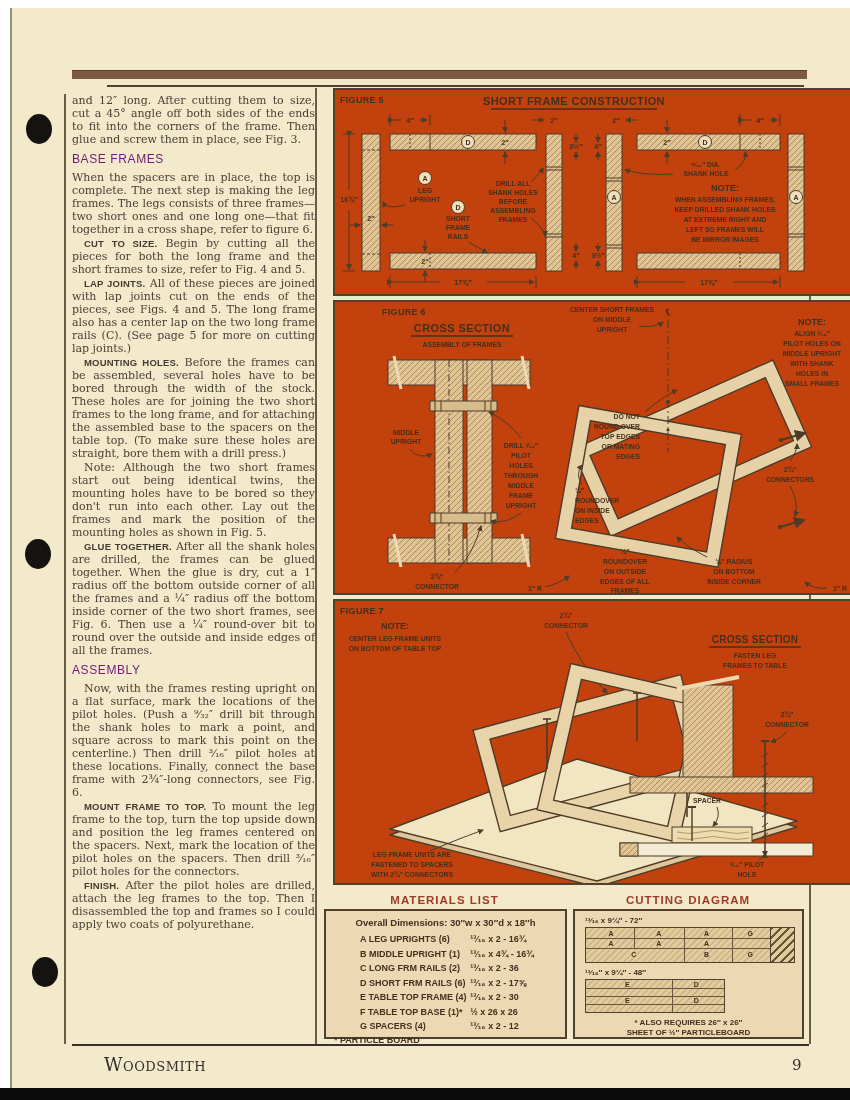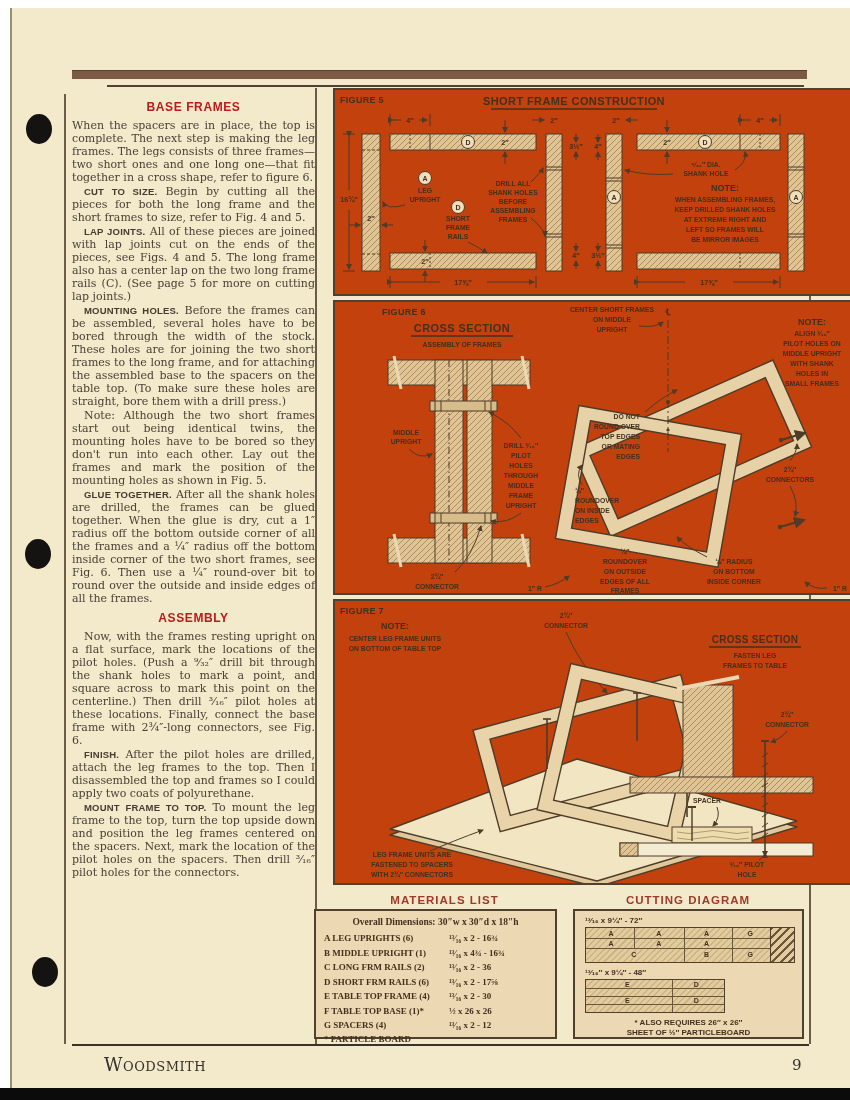--- a/index.html
+++ b/index.html
@@ -10,37 +10,37 @@
   .topline{position:absolute;left:95px;top:77px;width:697px;height:2px;background:#4f4134;}
   .vrule{position:absolute;width:1.5px;background:#6b5c48;}
   .footline{position:absolute;left:60px;top:1036px;width:737px;height:1.5px;background:#3a3228;}
   .blackbar{position:absolute;left:0;top:1088px;width:850px;height:12px;background:#0b0b0b;}
   .hole{position:absolute;background:#151311;border-radius:50%;}
   
   .col{position:absolute;left:60px;top:86px;width:243px;color:#4a4136;font-size:11px;line-height:13px;text-align:justify;}
   .col p{margin:0 0 1px 0;}
   .col p.ind{text-indent:12px;}
   .lead{font-family:"Liberation Sans",sans-serif;font-weight:bold;font-size:9.5px;letter-spacing:.2px;color:#453c30;}
-  .col h3{margin:7px 0 5px 0;text-align:center;font-family:"Liberation Sans",sans-serif;font-weight:bold;font-size:12px;letter-spacing:.6px;color:#b91c1c;}
+  .col h3{margin:7px 0 5px 0;font-family:"Liberation Sans",sans-serif;font-weight:normal;font-size:12px;letter-spacing:.6px;color:#701a75;}
   
   .figbox{position:absolute;left:321px;width:567px;background:#c2410c;border:2px solid #52402e;box-sizing:border-box;}
   svg text{font-family:"Liberation Sans",sans-serif;font-weight:bold;fill:#43301f;}
   .figlab{font-size:9px;letter-spacing:.3px;}
   .bigtitle{font-size:11px;letter-spacing:.4px;}
   .midtitle{font-size:10px;letter-spacing:.3px;}
   .ann{font-size:6.8px;}
   .dim{font-size:7.2px;}
   .nt{font-size:9px;}
   .part{font-size:7px;}
   
   .panel-title{position:absolute;width:100%;text-align:center;font-family:"Liberation Sans",sans-serif;font-weight:bold;font-size:11.5px;letter-spacing:1px;color:#9e3a28;}
   .databox{position:absolute;background:#ecd8b2;border:2px solid #52402e;box-sizing:border-box;font-family:"Liberation Sans",sans-serif;font-weight:bold;color:#43301f;}
   .mat-head{text-align:center;font-size:9.5px;margin:6px 4px 4px 4px;}
   .mat-row{display:flex;font-size:9px;margin:0 8px;height:14.5px;align-items:center;}
-  .mat-name{width:56%;}
+  .mat-name{width:56%;margin-left:26px;}
   .mat-size{width:44%;}
   .mat-foot{font-size:9px;margin:1px 8px;}
   .board{position:relative;background:#e2cb9d;border:1.2px solid #52402e;
     background-image:repeating-linear-gradient(135deg, rgba(130,100,60,.22) 0 1.5px, transparent 1.5px 4.5px);}
   .bl{position:absolute;background:#6a563a;}
   .bcell{position:absolute;font-size:7px;text-align:center;transform:translateX(-50%);line-height:1;}
   .hatchend{position:absolute;right:0;top:0;height:100%;background:repeating-linear-gradient(135deg,#6b5639 0 2px,#e2cb9d 2px 6px);border-left:1.2px solid #52402e;}
   .cut-lab{font-size:8px;margin:5px 0 2px 10px;}
   .cut-note{text-align:center;font-size:8px;line-height:1.3;margin-top:5px;}
   
@@ -56,31 +56,32 @@
   <div class="topline"></div>
   <div class="vrule" style="left:52px;top:86px;height:950px;"></div>
   <div class="vrule" style="left:303px;top:80px;height:956px;"></div>
   <div class="vrule" style="left:797px;top:80px;height:956px;"></div>
 
   <div class="hole" style="left:14px;top:106px;width:26px;height:30px;"></div>
   <div class="hole" style="left:13px;top:531px;width:26px;height:30px;"></div>
   <div class="hole" style="left:20px;top:949px;width:26px;height:30px;"></div>
 
   <div class="col">
+    <p><span>and 12″ long. After cutting them to size, cut a 45° angle off both sides of the ends to fit into the corners of the frame. Then glue and screw them in place, see Fig. 3.</span></p>
     <h3>BASE FRAMES</h3>
     <p><span>When the spacers are in place, the top is complete. The next step is making the leg frames. The legs consists of three frames—two short ones and one long one—that fit together in a cross shape, refer to figure 6.</span></p>
     <p class="ind"><b class="lead">CUT TO SIZE.</b> <span>Begin by cutting all the pieces for both the long frame and the short frames to size, refer to Fig. 4 and 5.</span></p>
     <p class="ind"><b class="lead">LAP JOINTS.</b> <span>All of these pieces are joined with lap joints cut on the ends of the pieces, see Figs. 4 and 5. The long frame also has a center lap on the two long frame rails (C). (See page 5 for more on cutting lap joints.)</span></p>
     <p class="ind"><b class="lead">MOUNTING HOLES.</b> <span>Before the frames can be assembled, several holes have to be bored through the width of the stock. These holes are for joining the two short frames to the long frame, and for attaching the assembled base to the spacers on the table top. (To make sure these holes are straight, bore them with a drill press.)</span></p>
     <p class="ind"><span>Note: Although the two short frames start out being identical twins, the mounting holes have to be bored so they don't run into each other. Lay out the frames and mark the position of the mounting holes as shown in Fig. 5.</span></p>
     <p class="ind"><b class="lead">GLUE TOGETHER.</b> <span>After all the shank holes are drilled, the frames can be glued together. When the glue is dry, cut a 1″ radius off the bottom outside corner of all the frames and a ¼″ radius off the bottom inside corner of the two short frames, see Fig. 6. Then use a ¼″ round-over bit to round over the outside and inside edges of all the frames.</span></p>
     <h3>ASSEMBLY</h3>
     <p class="ind"><span>Now, with the frames resting upright on a flat surface, mark the locations of the pilot holes. (Push a ⁹⁄₃₂″ drill bit through the shank holes to mark a point, and square across to mark this point on the centerline.) Then drill ³⁄₁₆″ pilot holes at these locations. Finally, connect the base frame with 2¾″-long connectors, see Fig. 6.</span></p>
+    <p class="ind"><b class="lead">MOUNT FRAME TO TOP.</b> <span>To mount the leg frame to the top, turn the top upside down and position the leg frames centered on the spacers. Next, mark the location of the pilot holes on the spacers. Then drill ³⁄₁₆″ pilot holes for the connectors.</span></p>
     <p class="ind"><b class="lead">FINISH.</b> <span>After the pilot holes are drilled, attach the leg frames to the top. Then I disassembled the top and frames so I could apply two coats of polyurethane.</span></p>
-    <p class="ind"><b class="lead">MOUNT FRAME TO TOP.</b> <span>To mount the leg frame to the top, turn the top upside down and position the leg frames centered on the spacers. Next, mark the location of the pilot holes on the spacers. Then drill ³⁄₁₆″ pilot holes for the connectors.</span></p>
   </div>
 
   <div class="figbox" style="top:80px;height:208px;">
     <svg width="479" height="204" viewBox="0 0 479 204">
       <defs>
         <pattern id="h5" width="6" height="6" patternUnits="userSpaceOnUse">
           <rect width="6" height="6" fill="#e0c494"></rect>
             <path d="M0,6 L6,0" stroke="#ab8c5e" stroke-width="1"></path>
         </pattern>
         <marker id="ar5" markerWidth="7" markerHeight="7" refX="5" refY="3" orient="auto">
@@ -401,21 +402,21 @@
       <path d="M452,130 Q446,138 436,141" fill="none" stroke="#4e3b28" marker-end="url(#ar7)"></path>
       <text class="ann" x="372" y="202" text-anchor="middle">SPACER</text>
       <path d="M382,206 Q386,216 378,225" fill="none" stroke="#4e3b28" marker-end="url(#ar7)"></path>
       <text class="ann" x="412" y="266" text-anchor="middle">³⁄₁₆″ PILOT</text>
       <text class="ann" x="412" y="276" text-anchor="middle">HOLE</text>
       <path d="M424,259 Q430,256 430,252" fill="none" stroke="#4e3b28" marker-end="url(#ar7)"></path>
     </svg>
   </div>
 
   <div class="panel-title" style="left:310px;top:886px;width:245px;">MATERIALS LIST</div>
-  <div class="databox" style="left:302px;top:901px;width:243px;height:130px;font-family:Liberation Serif, serif;">
+  <div class="databox" style="left:312px;top:901px;width:243px;height:130px;">
     <div class="mat-head">Overall Dimensions: 30″w x 30″d x 18″h</div>
     <div class="mat-row">
         <span class="mat-name">A LEG UPRIGHTS (6)</span>
         <span class="mat-size">¹³⁄₁₆ x 2 - 16¾</span>
       </div>
     <div class="mat-row">
         <span class="mat-name">B MIDDLE UPRIGHT (1)</span>
         <span class="mat-size">¹³⁄₁₆ x 4¾ - 16¾</span>
       </div>
     <div class="mat-row">

